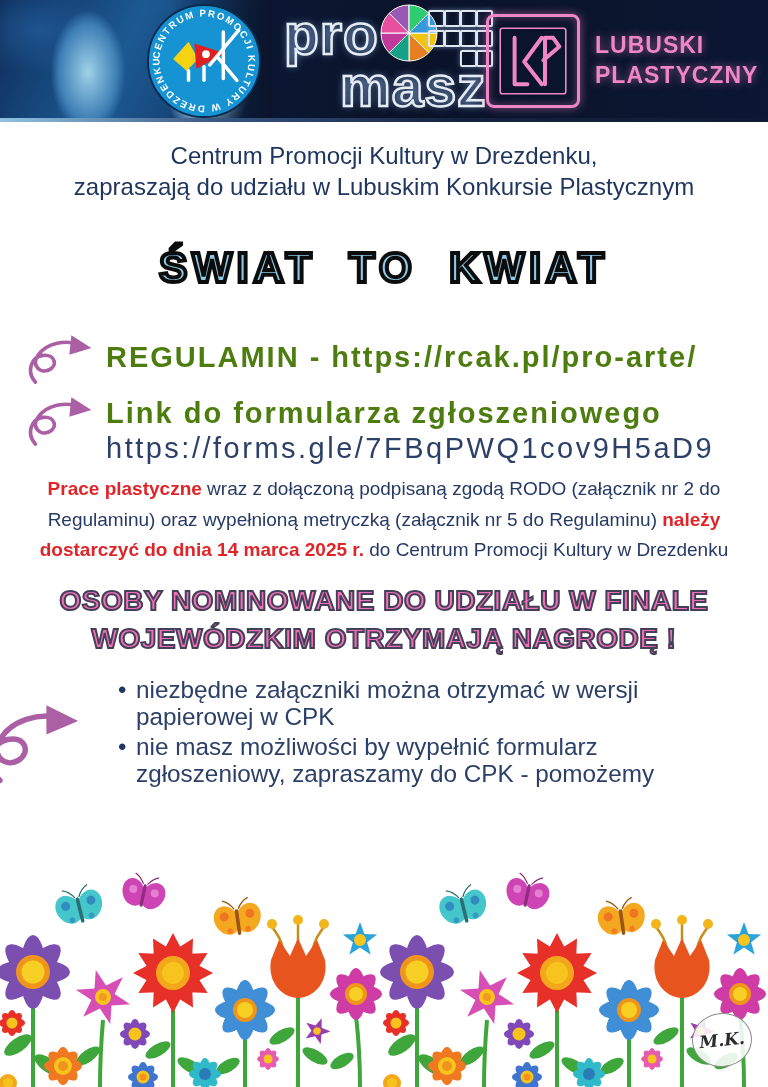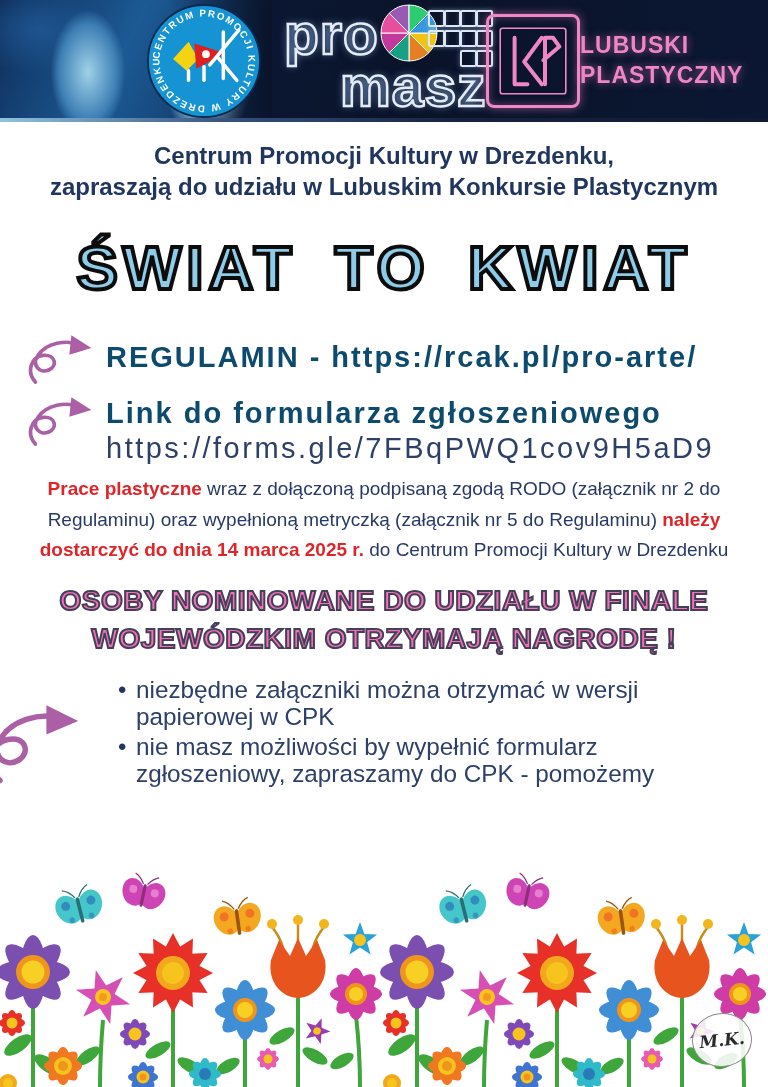--- a/index.html
+++ b/index.html
@@ -22,33 +22,33 @@
   .cpk-logo{position:absolute;left:146px;top:3px;width:116px;height:116px;}
   .proarte-logo{position:absolute;left:282px;top:2px;width:210px;height:118px;}
   .neon-word{position:absolute;font-weight:800;font-size:57px;line-height:1;letter-spacing:1px;
     color:transparent;-webkit-text-stroke:2.5px #e4ecf5;text-shadow:0 0 9px rgba(160,200,255,.55);}
   .word-pro{left:2px;top:4px;}
   .word-arte{left:58px;top:56px;}
   .pinwheel{position:absolute;left:96px;top:0px;}
   .neon-grid{position:absolute;left:146px;top:8px;width:66px;display:grid;grid-template-columns:repeat(4,13px);gap:3px;}
   .neon-grid span{width:13px;height:13px;border:2px solid #dfe8f2;border-radius:2px;box-shadow:0 0 5px rgba(180,210,255,.5);}
   .neon-grid span.off{visibility:hidden;}
-  .lkp-logo{position:absolute;left:486px;top:14px;display:flex;align-items:center;}
+  .lkp-logo{position:absolute;left:486px;top:14px;display:flex;align-items:center;gap:15px;}
   .lkp-square{position:relative;width:88px;height:88px;border:3px solid #ef86c6;border-radius:8px;
     box-shadow:0 0 10px rgba(238,128,198,.55), inset 0 0 8px rgba(238,128,198,.4);display:flex;align-items:center;justify-content:center;}
   .lkp-text{color:#ef86c6;font-weight:800;font-size:23px;line-height:1.3;letter-spacing:1px;
     text-shadow:0 0 8px rgba(240,130,200,.6);}
   
-  .intro{margin-top:18px;text-align:center;color:#21365f;font-weight:bold;font-size:24px;line-height:31px;}
-  .big-title{margin-top:18px;text-align:center;font-weight:bold;font-size:62px;line-height:96px;
+  .intro{margin-top:18px;text-align:center;color:#21365f;font-weight:normal;font-size:24px;line-height:31px;}
+  .big-title{margin-top:18px;text-align:center;font-weight:bold;font-size:42px;line-height:96px;
     letter-spacing:5px;word-spacing:16px;color:#8ecdea;-webkit-text-stroke:4px #0c0c0c;}
   .links-block{margin-top:14px;}
   .link-row{display:flex;align-items:flex-start;margin-left:28px;margin-bottom:6px;}
   .curl{flex:0 0 auto;margin-right:10px;}
-  .link-main{color:#0c4a6e;font-weight:bold;font-size:29px;letter-spacing:2px;line-height:34px;padding-top:10px;}
+  .link-main{color:#4d7c0f;font-weight:bold;font-size:29px;letter-spacing:2px;line-height:34px;padding-top:10px;}
   .link-sub{color:#2c4068;font-weight:400;font-size:29px;letter-spacing:2.5px;line-height:36px;}
   .delivery{margin:8px auto 0;width:730px;text-align:center;color:#273a66;font-size:19px;line-height:30.5px;}
   .red{color:#e02428;font-weight:bold;}
   .prize{margin-top:16px;text-align:center;font-weight:bold;font-size:28px;line-height:38px;
     color:#f470b6;-webkit-text-stroke:2px #45405a;letter-spacing:0.5px;}
   .notes{position:relative;margin:18px 0 0 118px;width:545px;}
   .note-item{display:flex;color:#2c4068;font-size:24.3px;line-height:27.5px;margin-bottom:2px;}
   .note-dot{flex:0 0 18px;color:#21365f;font-size:24px;}
   .notes-arrow{position:absolute;left:-132px;top:22px;transform:rotate(-6deg);}
   

